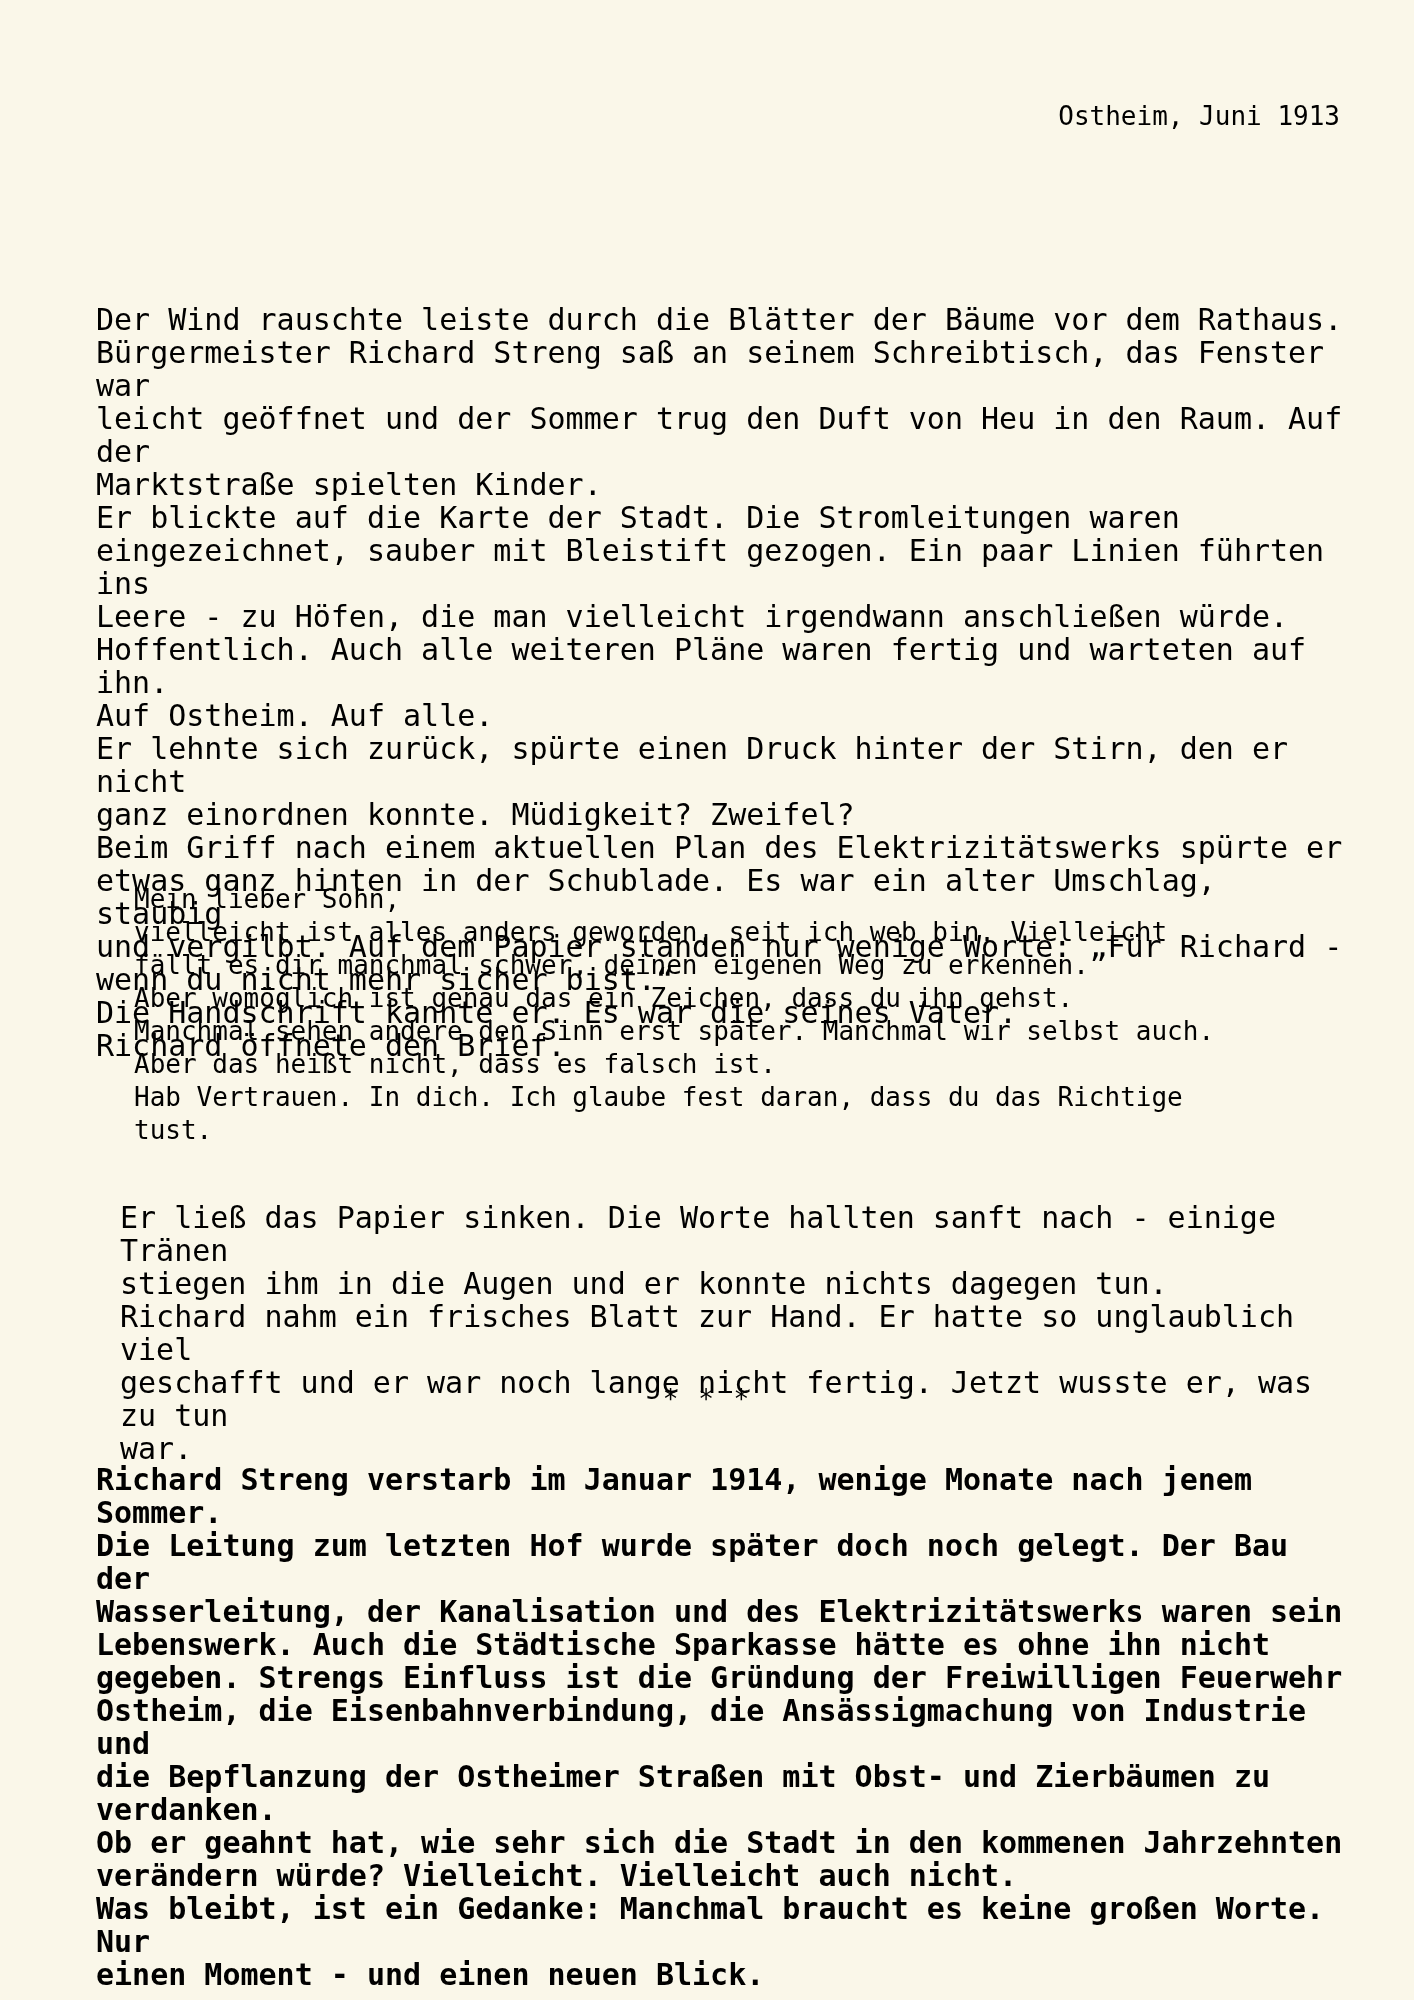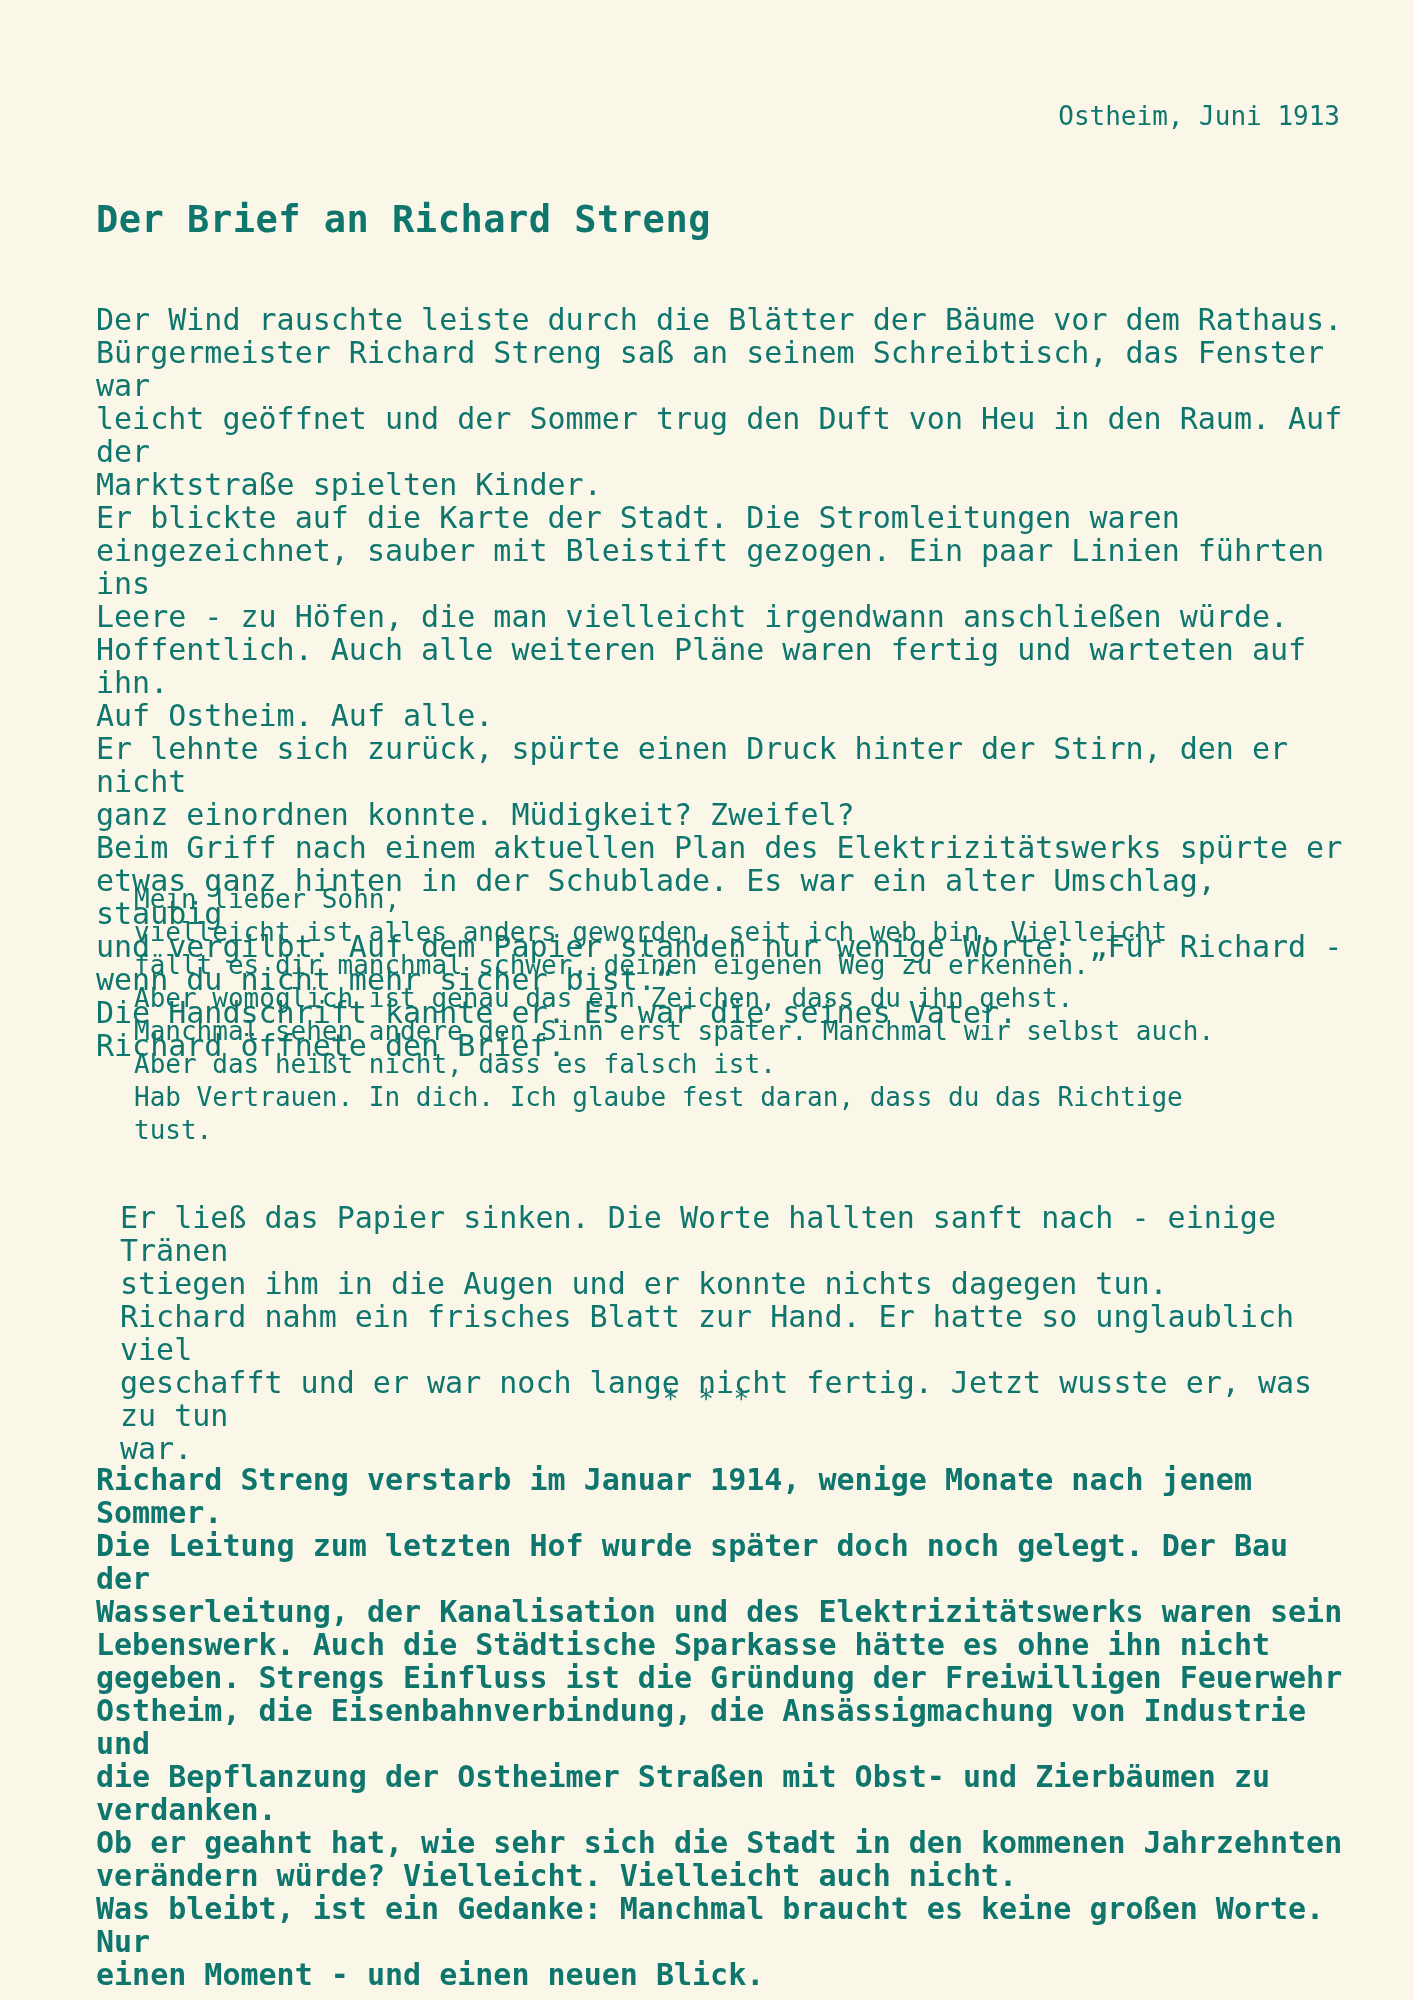--- a/index.html
+++ b/index.html
@@ -7,21 +7,21 @@
     padding: 0;
     background: #FAF7E9;
   }
   .page {
     position: relative;
     width: 1414px;
     height: 2000px;
     background: #FAF7E9;
     overflow: hidden;
     font-family: "DejaVu Sans Mono", "Liberation Mono", monospace;
-    color: #0f766e;
+    color: #000000;
   }
   .dateline {
     position: absolute;
     top: 100px;
     right: 74px;
     font-size: 26px;
     line-height: 33px;
     white-space: pre;
   }
   .title {
@@ -66,21 +66,20 @@
     letter-spacing: 2px;
   }
 </style>
 </head>
 <body>
 
 <div class="page">
 
   <div class="dateline">Ostheim, Juni 1913</div>
 
-  <h1 class="title">Der Brief an Richard Streng</h1>
 
   <div class="para para-opening">Der Wind rauschte leiste durch die Blätter der Bäume vor dem Rathaus.
 Bürgermeister Richard Streng saß an seinem Schreibtisch, das Fenster war
 leicht geöffnet und der Sommer trug den Duft von Heu in den Raum. Auf der
 Marktstraße spielten Kinder.
 Er blickte auf die Karte der Stadt. Die Stromleitungen waren
 eingezeichnet, sauber mit Bleistift gezogen. Ein paar Linien führten ins
 Leere - zu Höfen, die man vielleicht irgendwann anschließen würde.
 Hoffentlich. Auch alle weiteren Pläne waren fertig und warteten auf ihn.
 Auf Ostheim. Auf alle.

